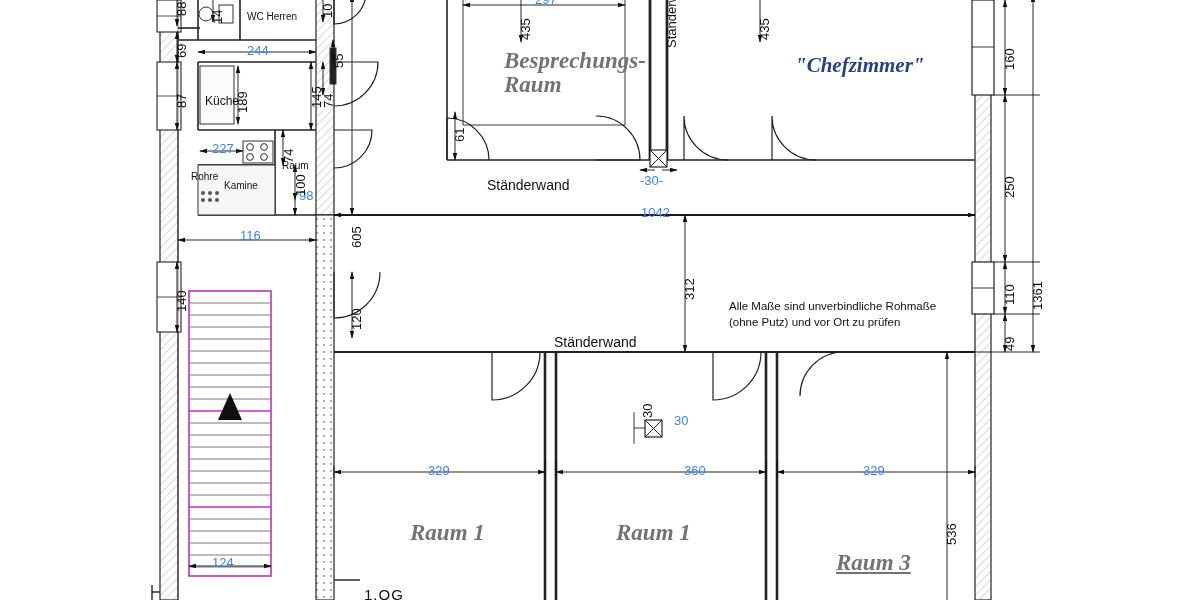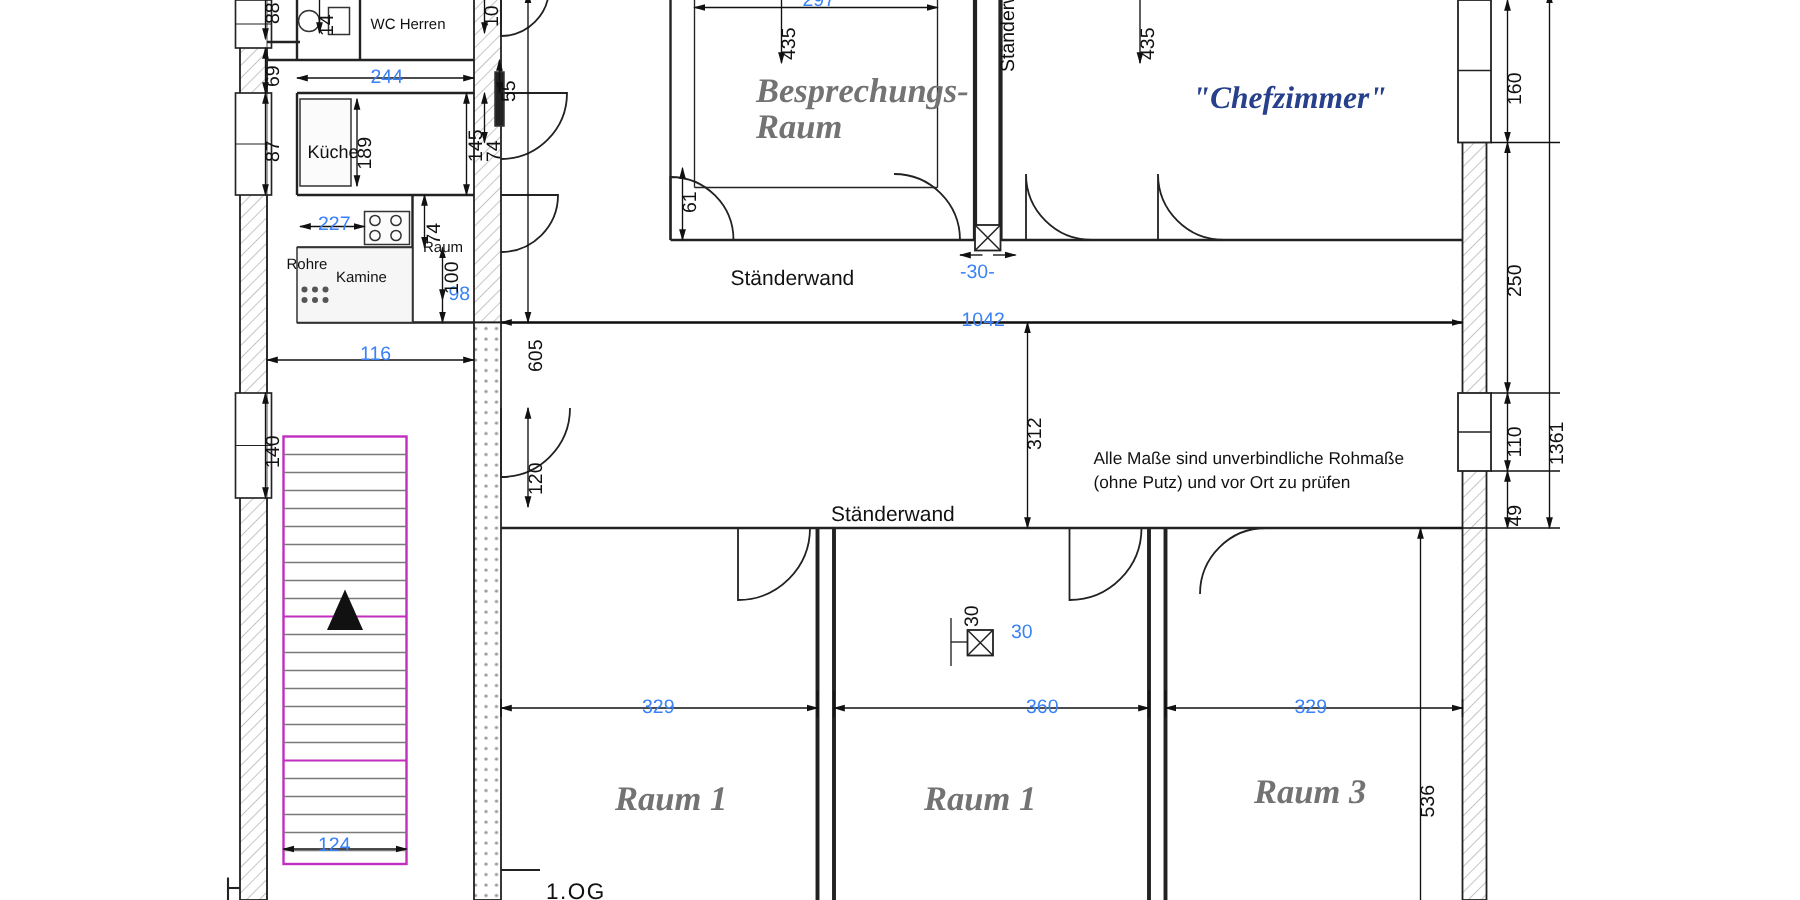--- a/index.html
+++ b/index.html
@@ -305,21 +305,21 @@
     <line x1="655" y1="170" x2="640" y2="170" marker-end="url(#arrL)"></line>
     <line x1="662" y1="170" x2="677" y2="170" marker-end="url(#arrL)"></line>
   </g>
 </svg>
 
 <div class="lbl room" style="left:504px; top:48px;">Besprechungs-</div>
 <div class="lbl room" style="left:504px; top:72px;">Raum</div>
 <div class="lbl room-big" style="left:795px; top:53px;">"Chefzimmer"</div>
 <div class="lbl room" style="left:394px; top:520px;margin-left:16px;">Raum 1</div>
 <div class="lbl room" style="left:616px; top:520px;">Raum 1</div>
-<div class="lbl room" style="left:836px; top:515px;">Raum 3</div>
+<div class="lbl room" style="left:836px; top:550px;text-decoration:underline;">Raum 3</div>
 
 <div class="lbl smalltxt" style="left:205px; top:94px;">Küche</div>
 <div class="lbl tinytxt" style="left:247px; top:11px;">WC Herren</div>
 <div class="lbl tinytxt" style="left:191px; top:171px;">Rohre</div>
 <div class="lbl tinytxt" style="left:224px; top:180px;text-align:center;">Kamine</div>
 <div class="lbl tinytxt" style="left:282px; top:160px;">Raum</div>
 
 <div class="lbl wandtxt" style="left:487px; top:177px;">Ständerwand</div>
 <div class="lbl wandtxt" style="left:554px; top:334px;">Ständerwand</div>
 <div class="lbl stv" style="left:664px; top:48px;">Ständerwand</div>

